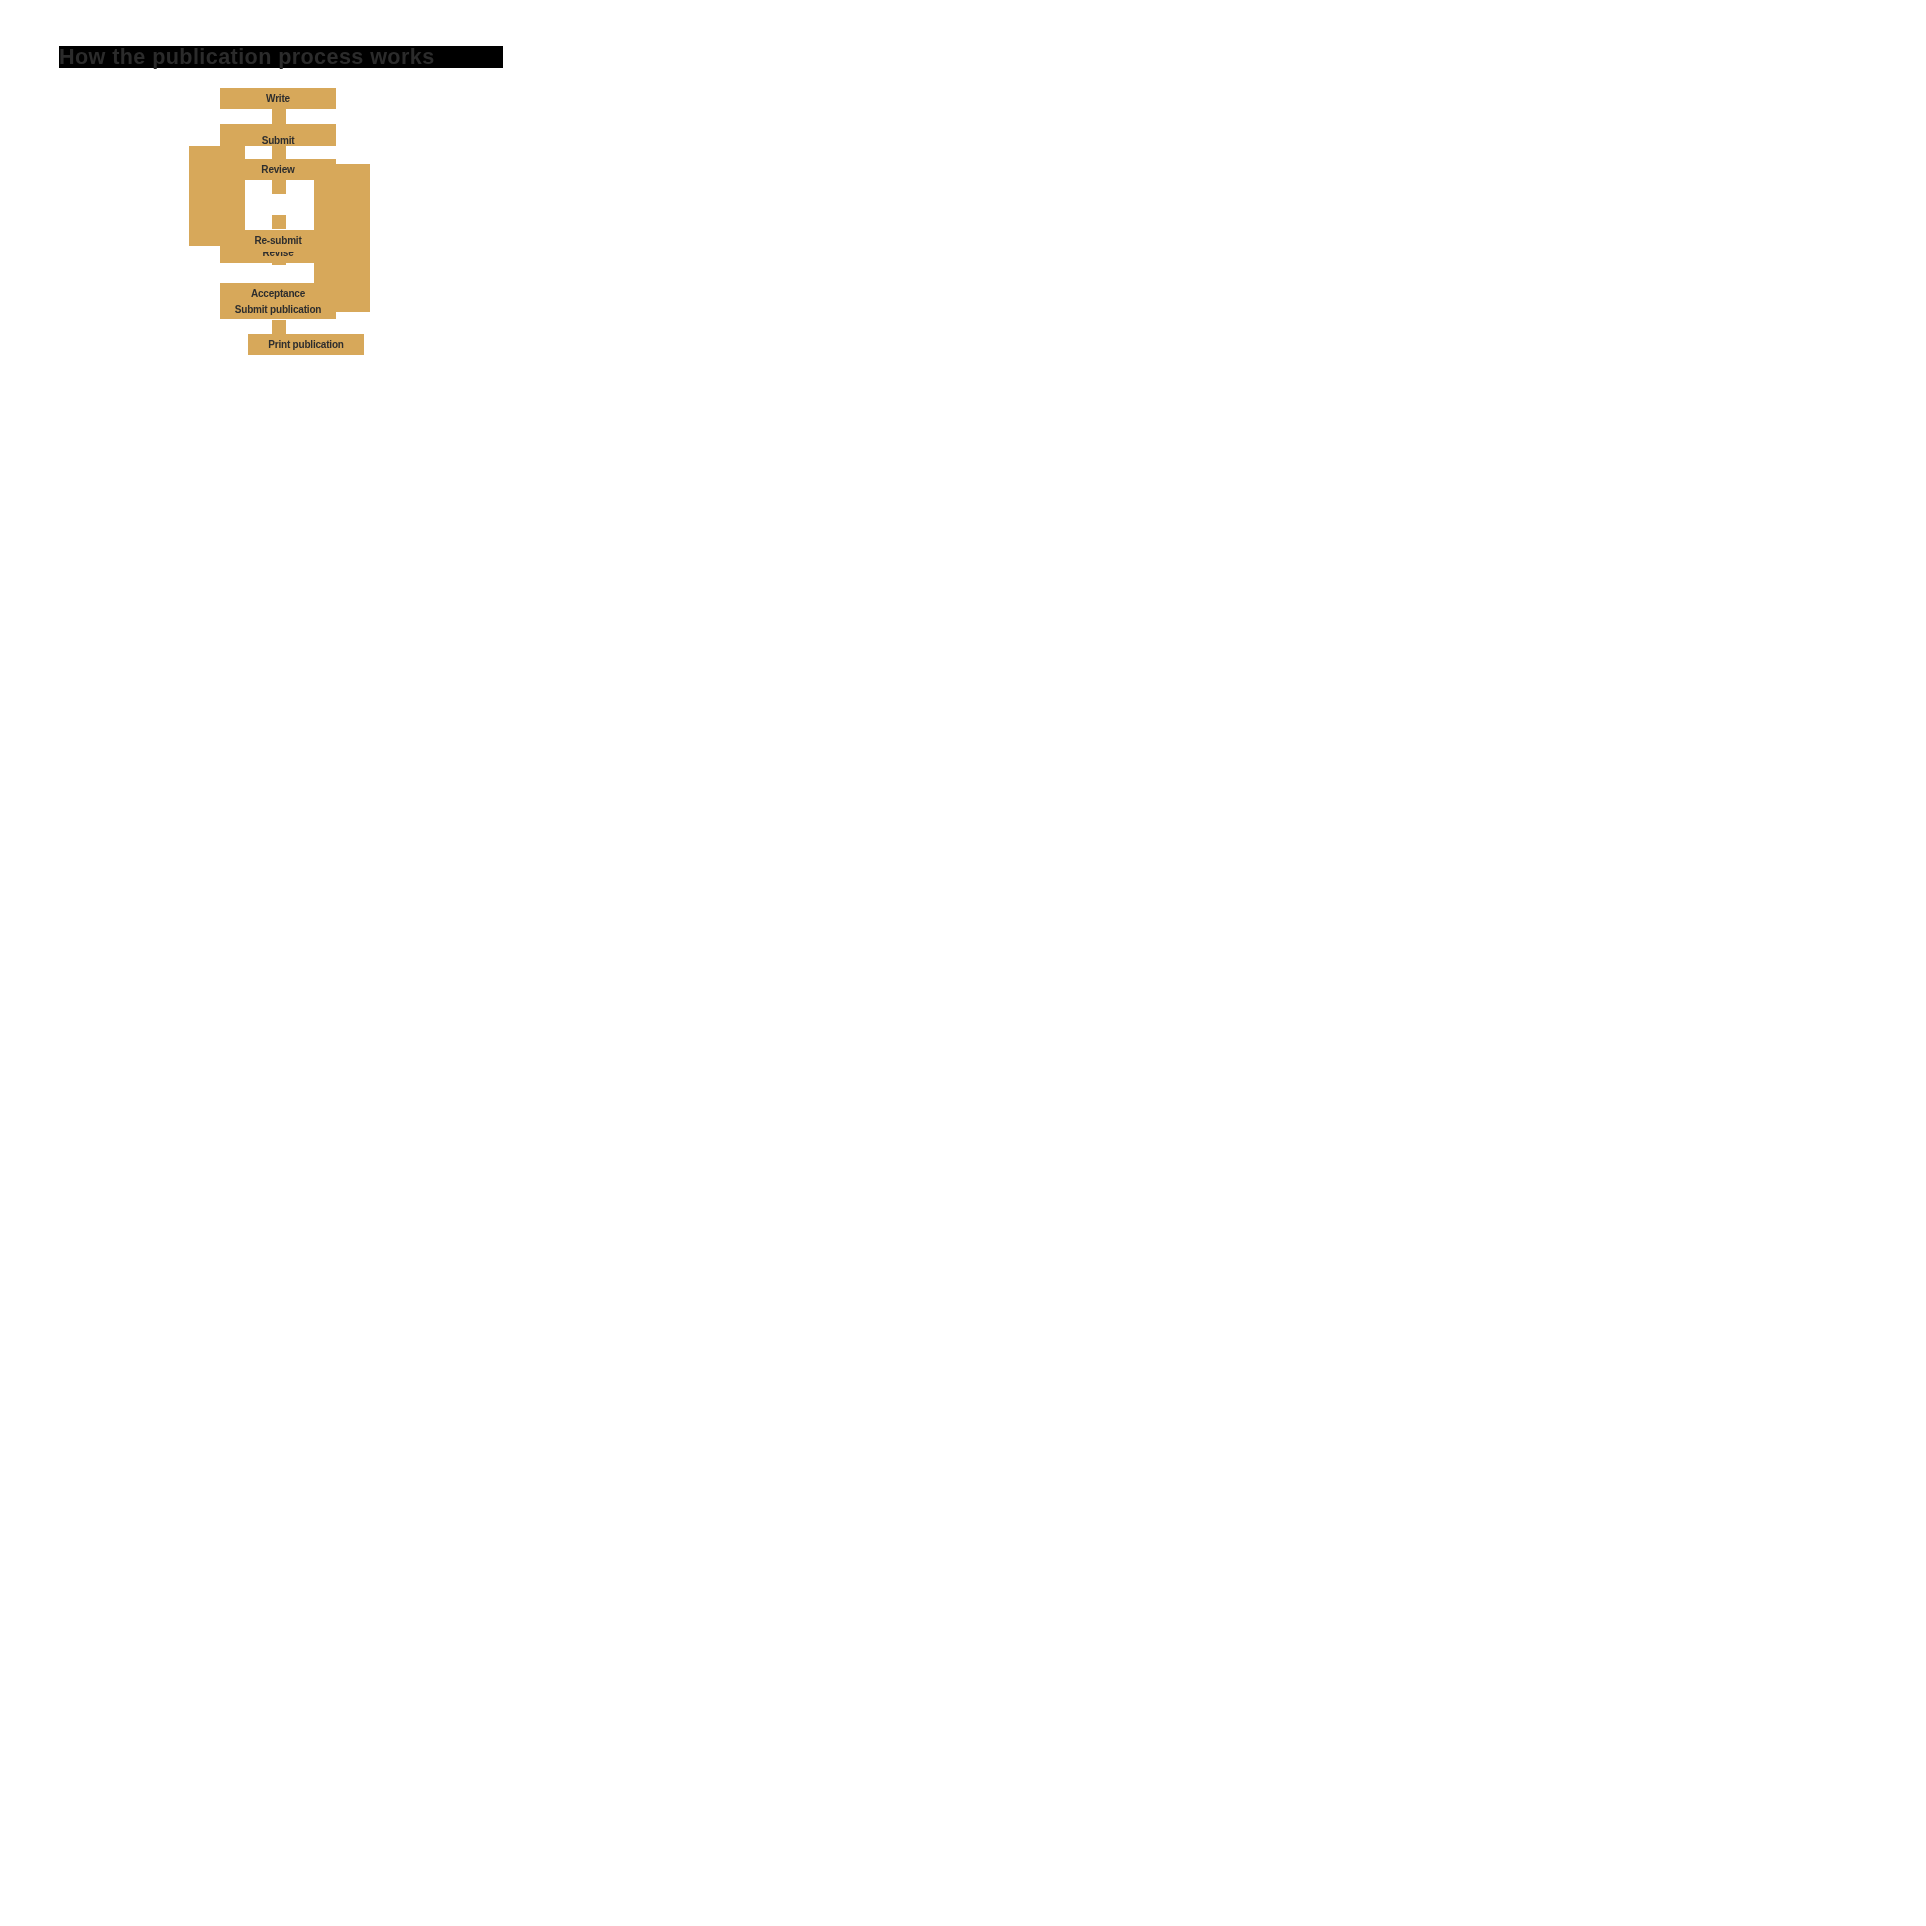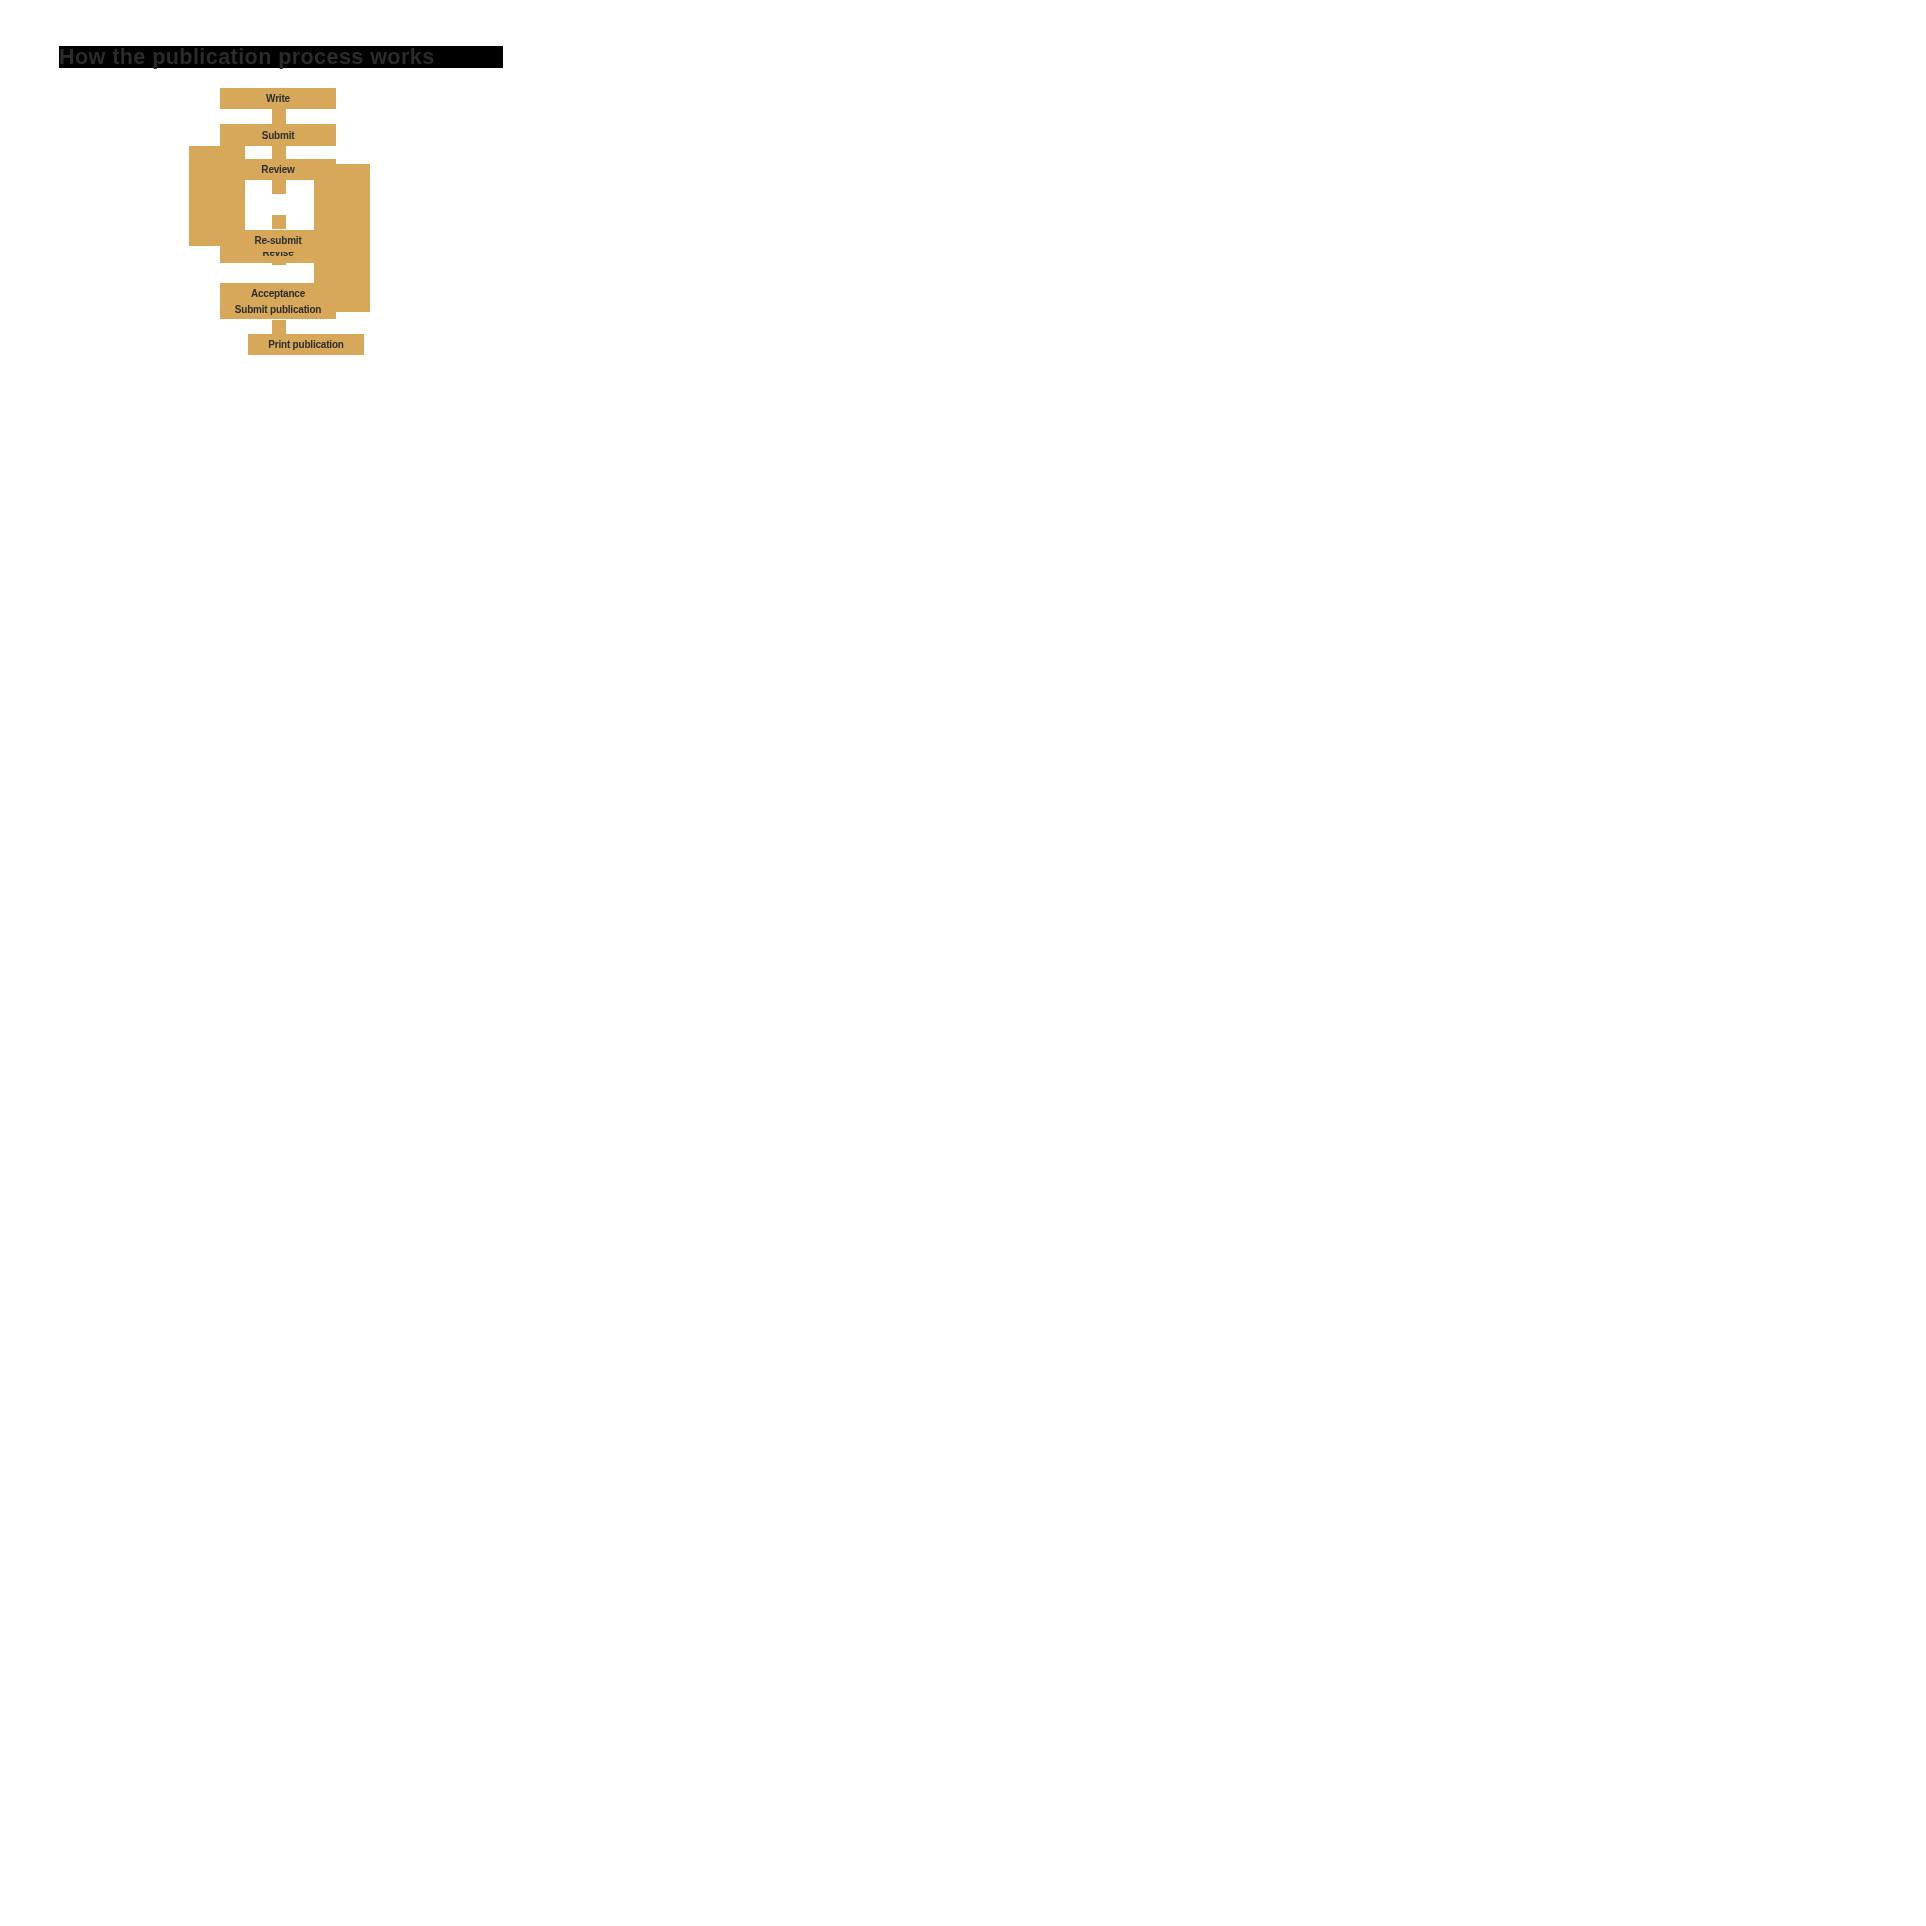--- a/index.html
+++ b/index.html
@@ -73,21 +73,21 @@
   <div class="connector" style="top:146px; height:12.7px;"></div>
   <div class="connector" style="top:180px; height:14.3px;"></div>
   <div class="connector" style="top:215px; height:14.3px;"></div>
   <div class="connector" style="top:251px; height:14px;"></div>
   <div class="connector" style="top:286px; height:13px;"></div>
   <div class="connector" style="top:320px; height:14.3px;"></div>
 
   <div class="node" style="top:88px; height:21px;">
     <span class="node-label">Write</span>
   </div>
-  <div class="node" style="top:124px; height:22px;">
+  <div class="node" style="top:124px; height:22px;align-items:flex-end;">
     <span class="node-label">Submit</span>
   </div>
   <div class="node" style="top:159px; height:21px;">
     <span class="node-label">Review</span>
   </div>
   <div class="node" style="top:194px; height:21px;margin-top:48px;">
     <span class="node-label">Revise</span>
   </div>
   <div class="node" style="top:230px; height:21.6px;">
     <span class="node-label">Re-submit</span>

